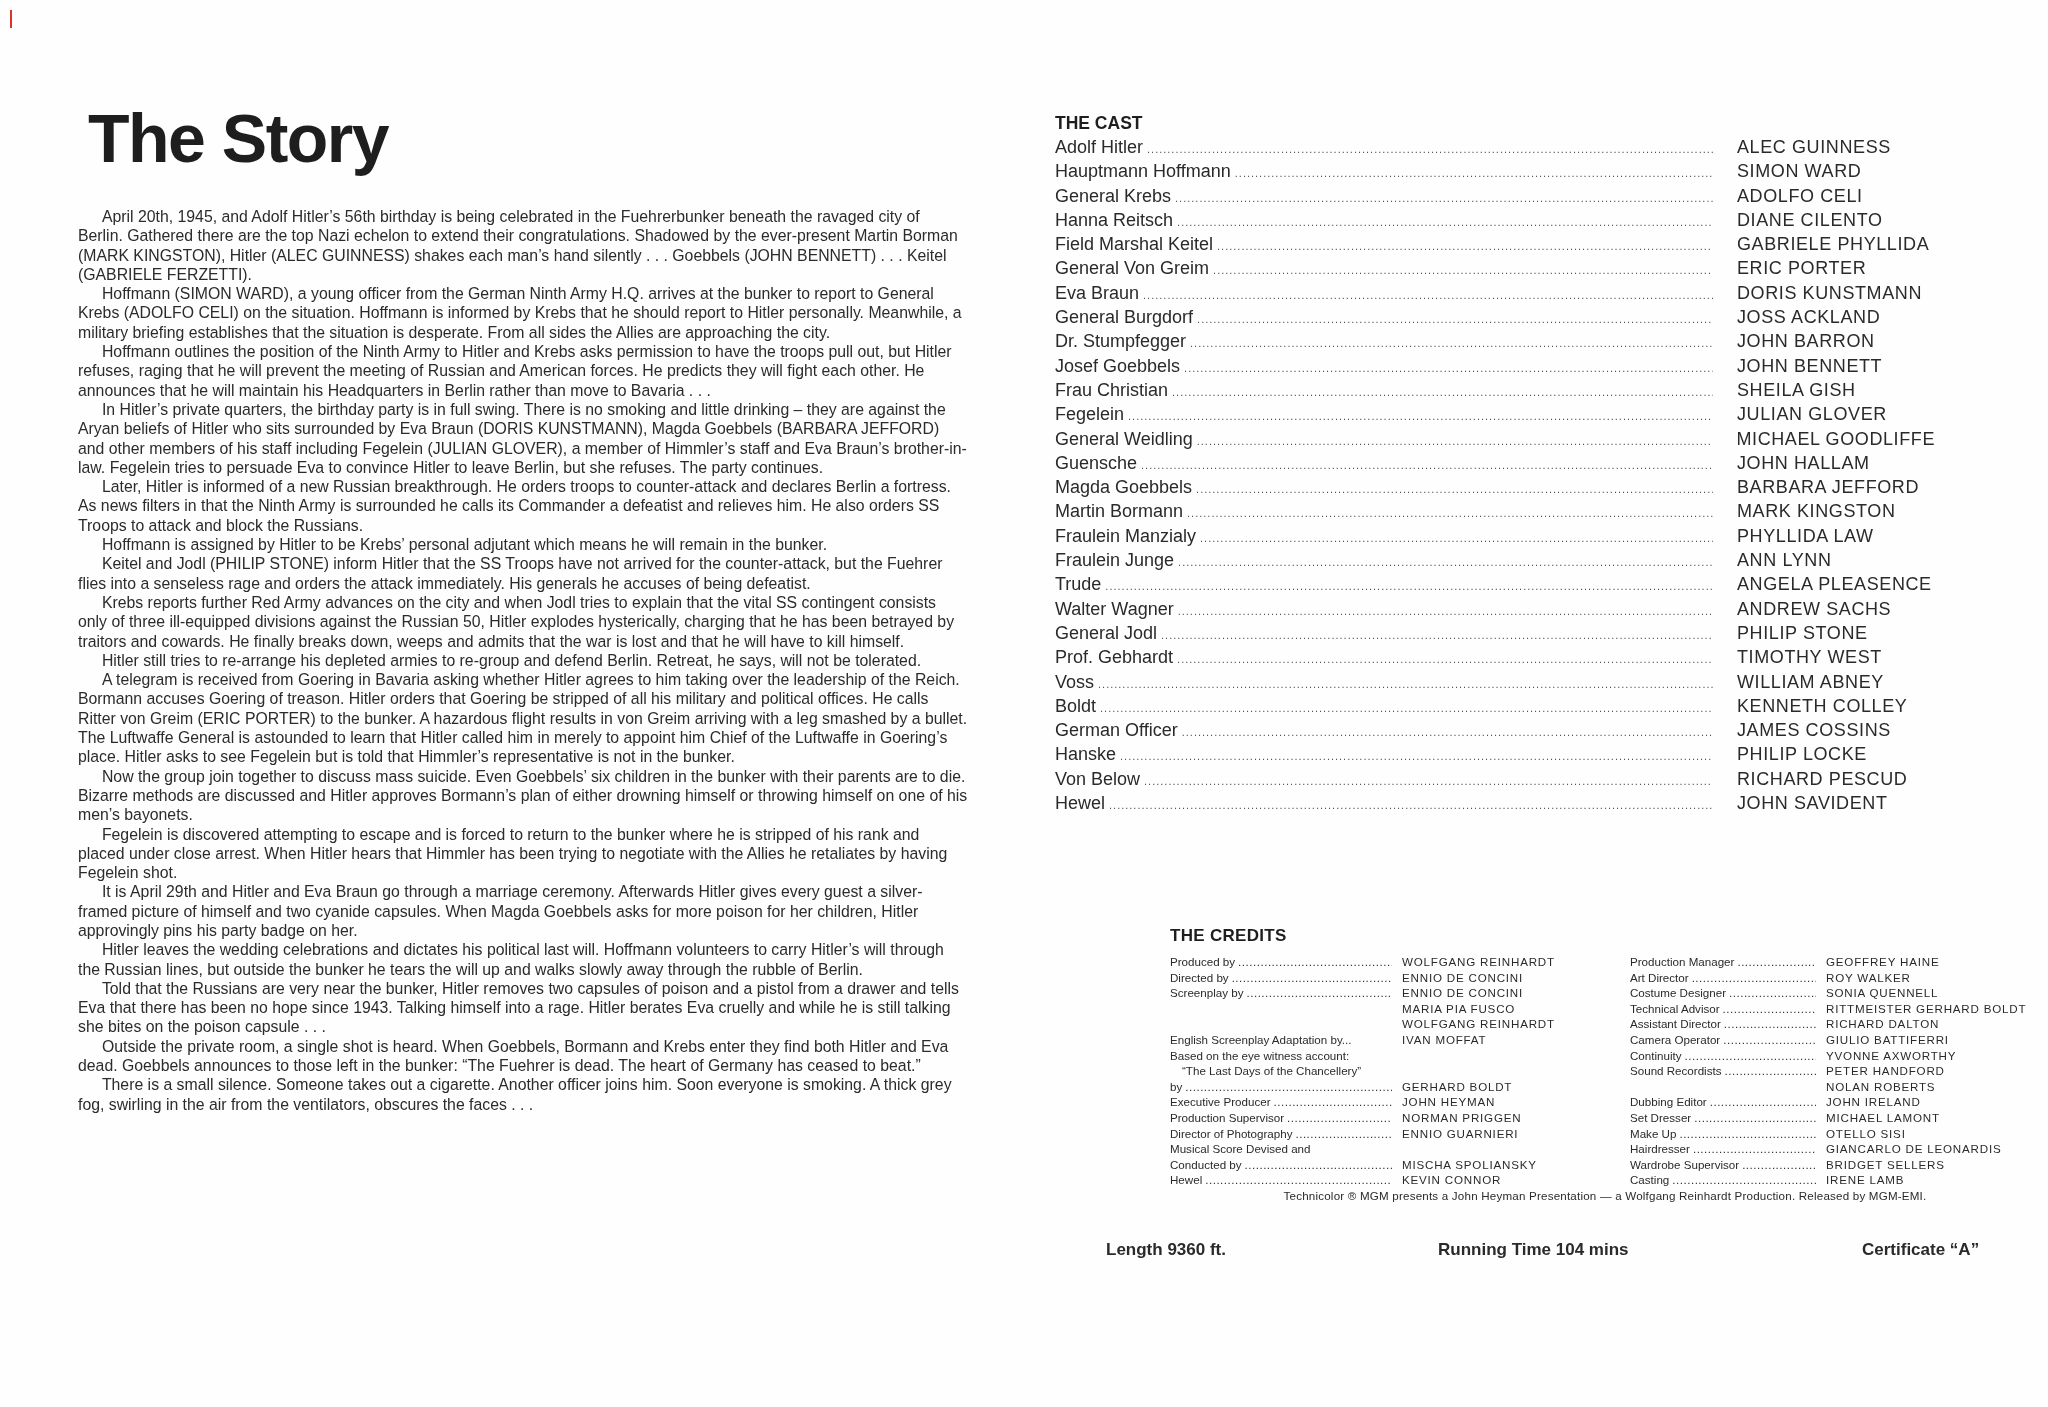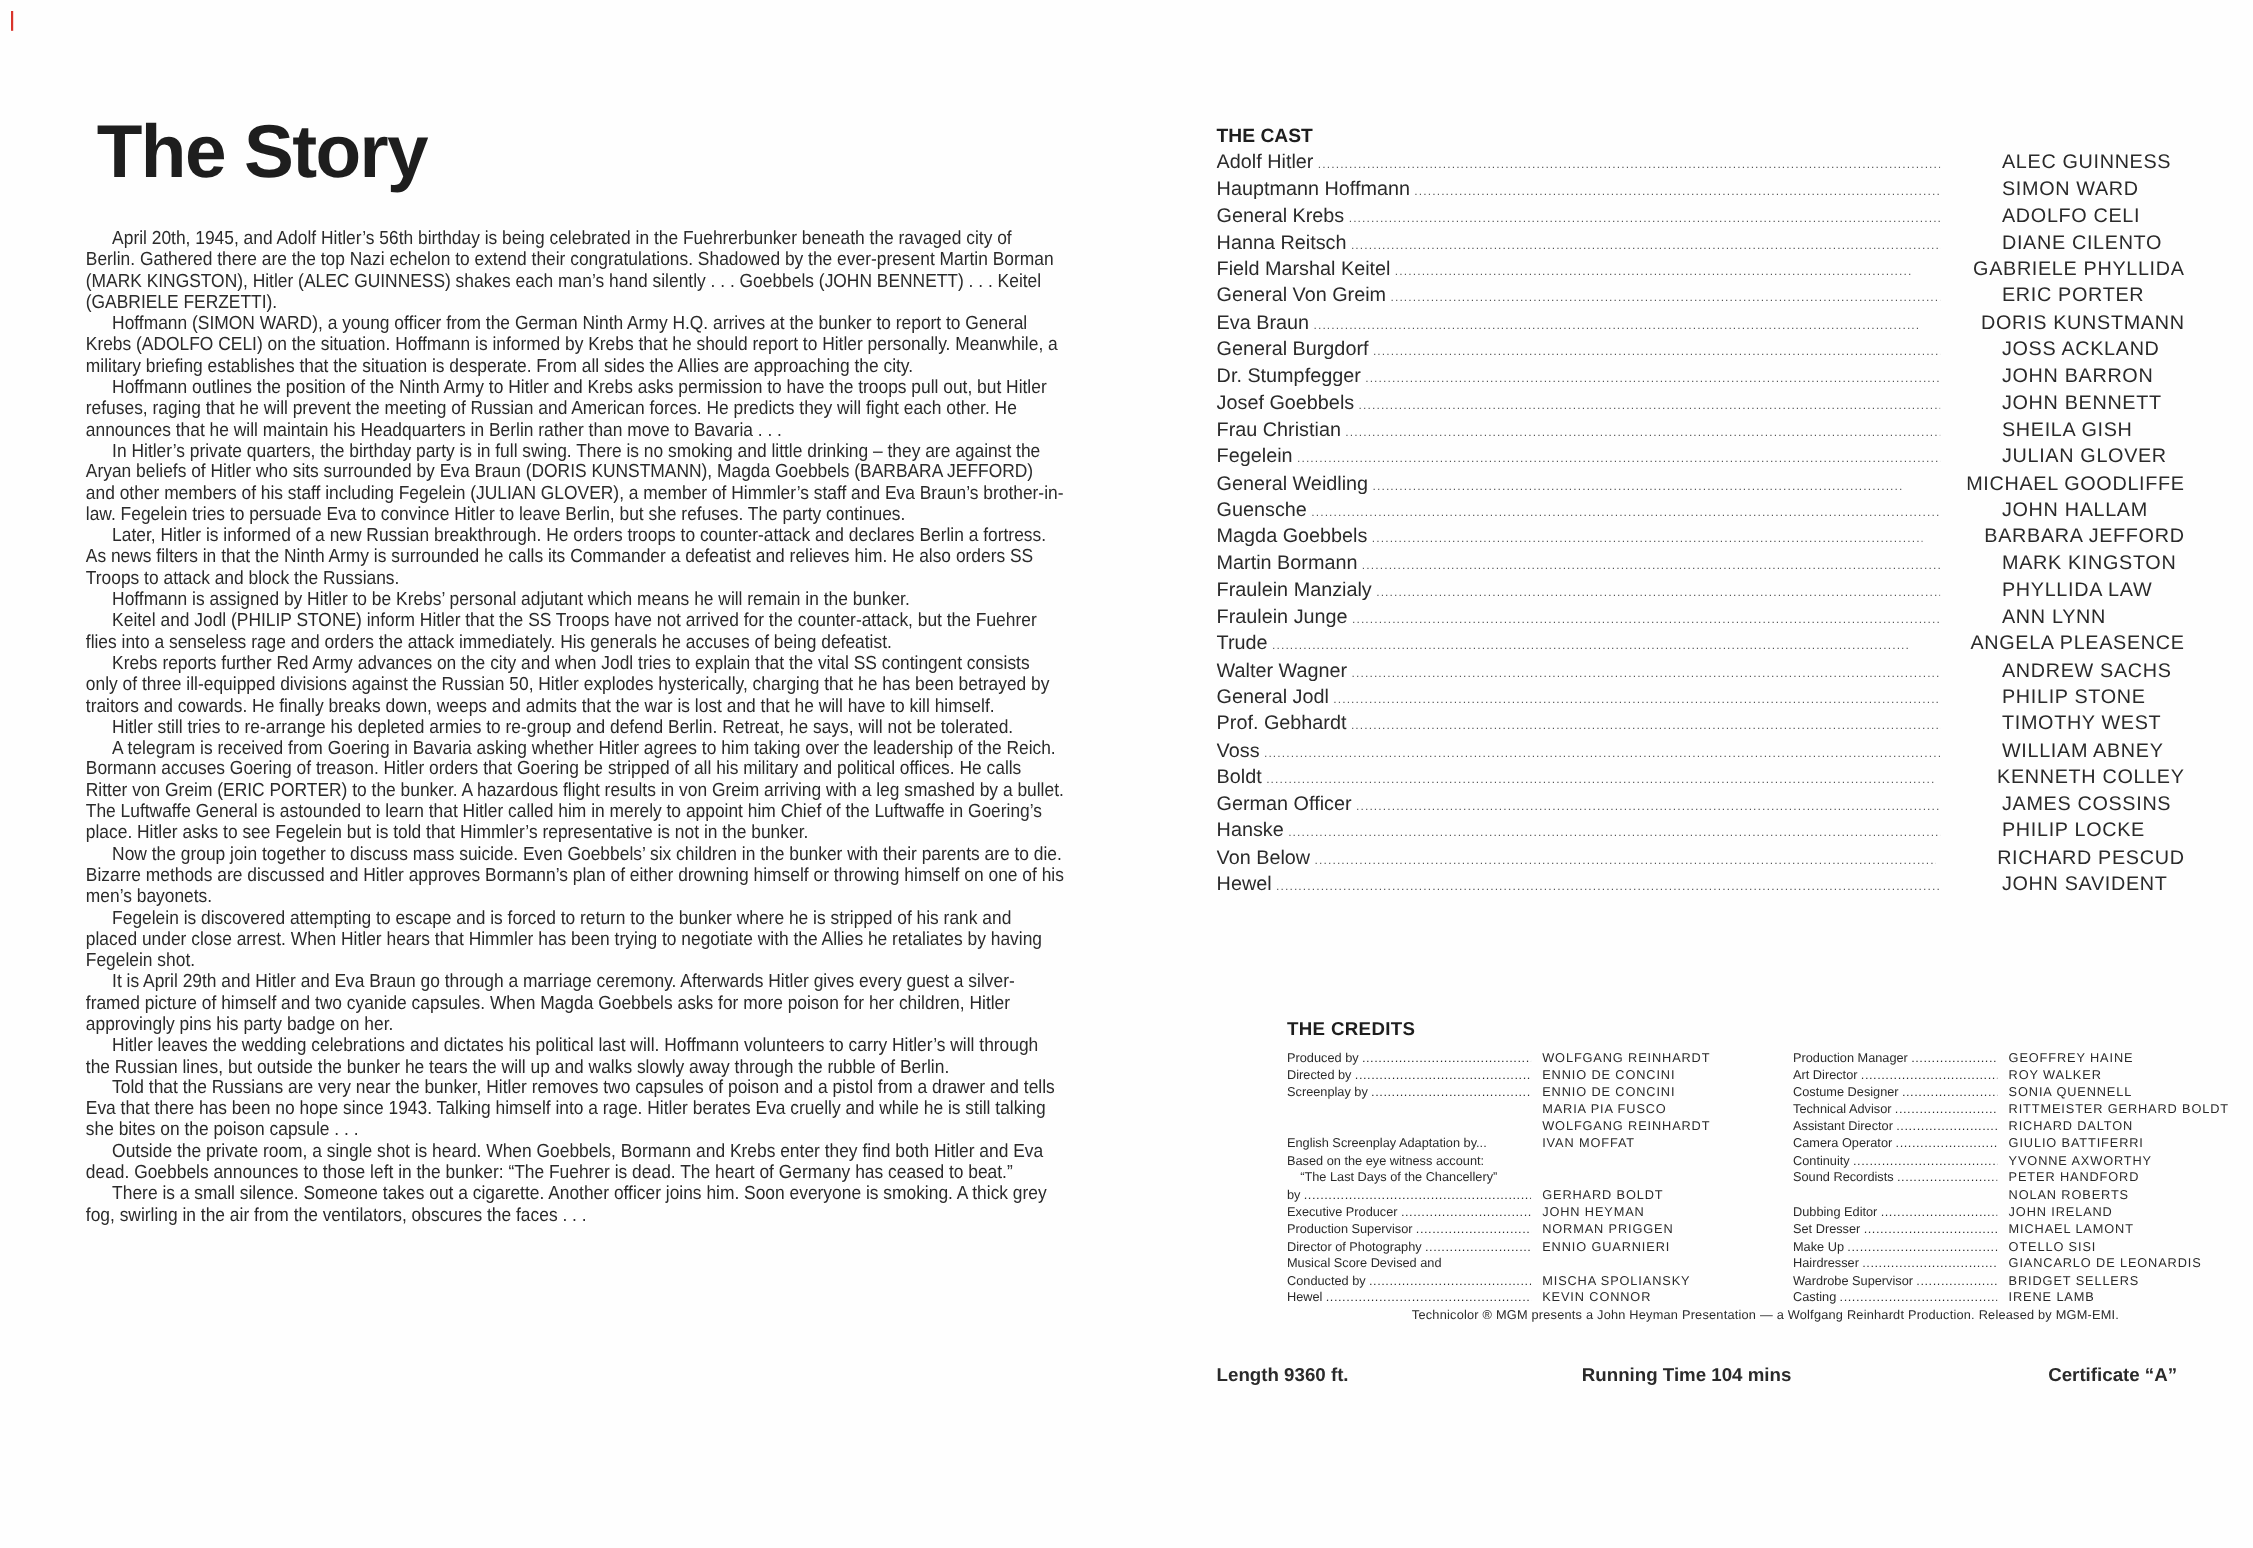--- a/index.html
+++ b/index.html
@@ -15,23 +15,23 @@
     letter-spacing: -1.5px; color: #1e1e1e; margin: 0; line-height: 1;
   }
   .story {
     position: absolute; left: 78px; top: 207px; width: 890px;
     font-size: 17.2px; line-height: 19.3px; color: #2b2b2b;
     transform: scaleX(0.92); transform-origin: left top;
     width: 968px;
   }
   .story p { margin: 0; text-indent: 26px; }
 
-  .cast { position: absolute; left: 1106px; top: 113px; width: 880px; }
+  .cast { position: absolute; left: 1055px; top: 113px; width: 880px; }
   .cast-heading { font-weight: bold; font-size: 17.5px; margin: 0 0 4px 0; color: #1e1e1e; line-height: 20px; }
-  .cast-row { display: flex; align-items: baseline; height: 24.3px; font-size: 18px; gap: 32px; }
+  .cast-row { display: flex; align-items: baseline; height: 24.3px; font-size: 18px; }
   .cast-role { white-space: nowrap; }
   .cast-line { display: flex; width: 658px; align-items: baseline; overflow: hidden; }
   .cast-line .fill { flex: 1; overflow: hidden; white-space: nowrap; color: #555; font-size: 11px; letter-spacing: 1px; margin-left: 4px; }
   .cast-actor { margin-left: 24px; white-space: nowrap; letter-spacing: 0.6px; }
 
   .credits { position: absolute; left: 1170px; top: 926px; width: 900px;
     font-family: "Liberation Sans", sans-serif; }
   .credits-heading { font-weight: bold; font-size: 17px; margin: 0 0 8px 0; color: #1e1e1e; letter-spacing: 0.3px; }
   .credits-cols { display: flex; }
   .ccol { font-size: 11.6px; line-height: 15.6px; }

